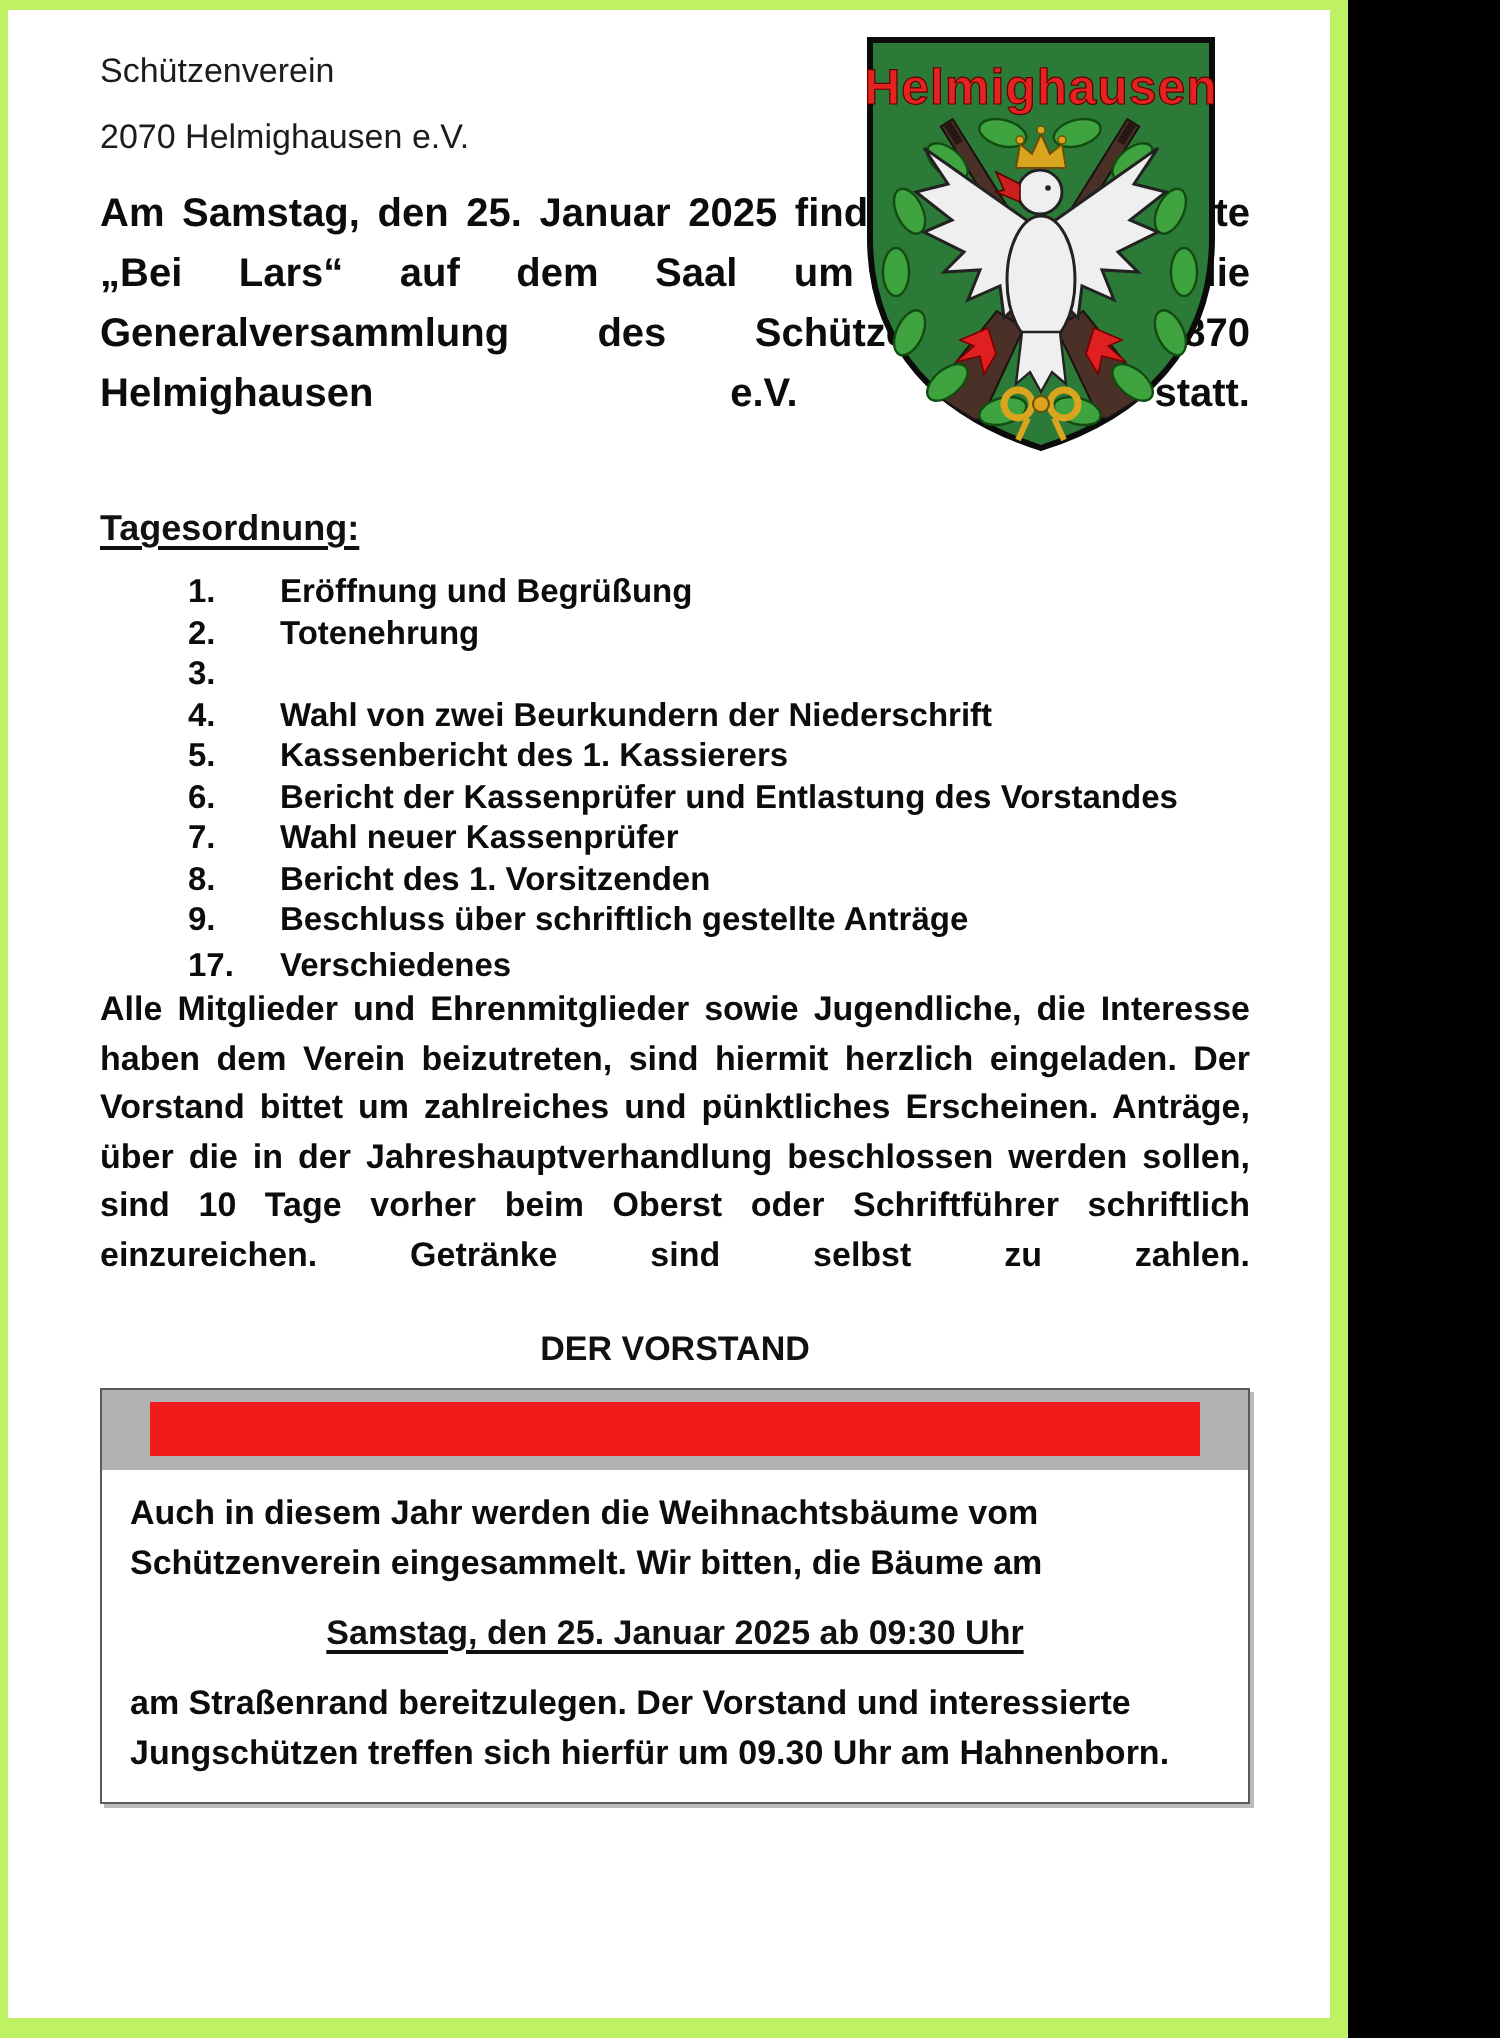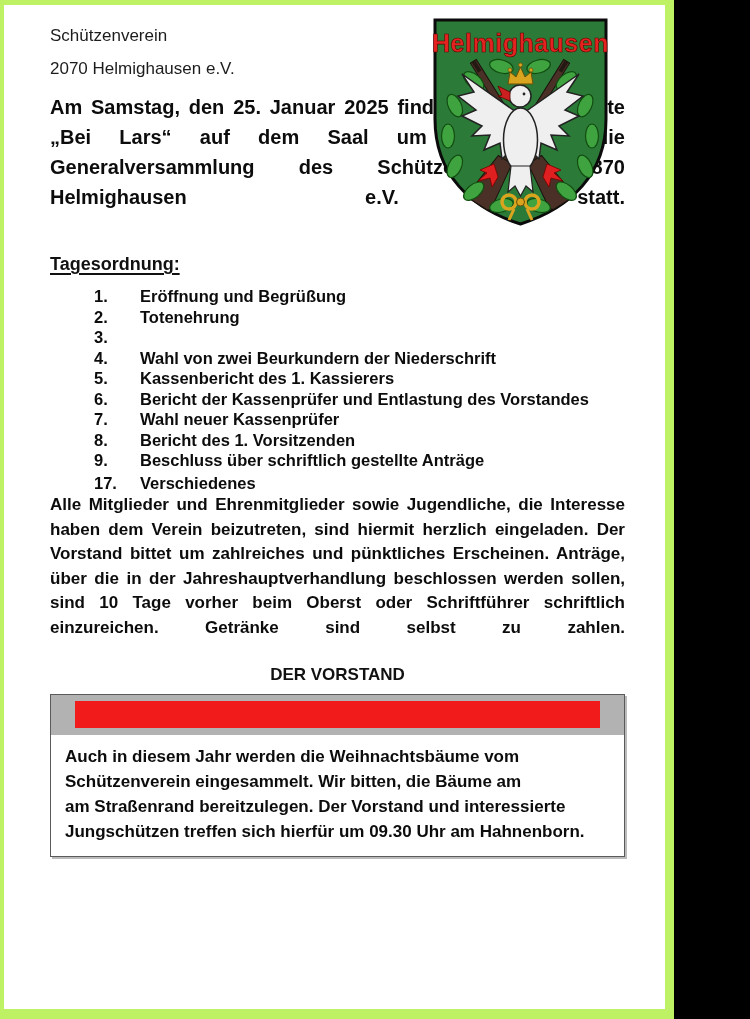--- a/index.html
+++ b/index.html
@@ -189,18 +189,21 @@
     <div class="signoff">DER VORSTAND</div>
 
     <div class="tree-box">
       <div class="tree-banner-band">
         <div class="tree-banner-red">
           
         </div>
       </div>
       <div class="tree-body">
         <div class="tree-par">Auch in diesem Jahr werden die Weihnachtsbäume vom Schützenverein eingesammelt. Wir bitten, die Bäume am</div>
+        <div class="tree-date">
+          <span class="tree-date-text">Samstag, den 25. Januar 2025 ab 09:30 Uhr</span>
+        </div>
         <div class="tree-par">am Straßenrand bereitzulegen. Der Vorstand und interessierte Jungschützen treffen sich hierfür um 09.30 Uhr am Hahnenborn.</div>
       </div>
     </div>
 
   </div>
 </div>
 
 </body></html>

